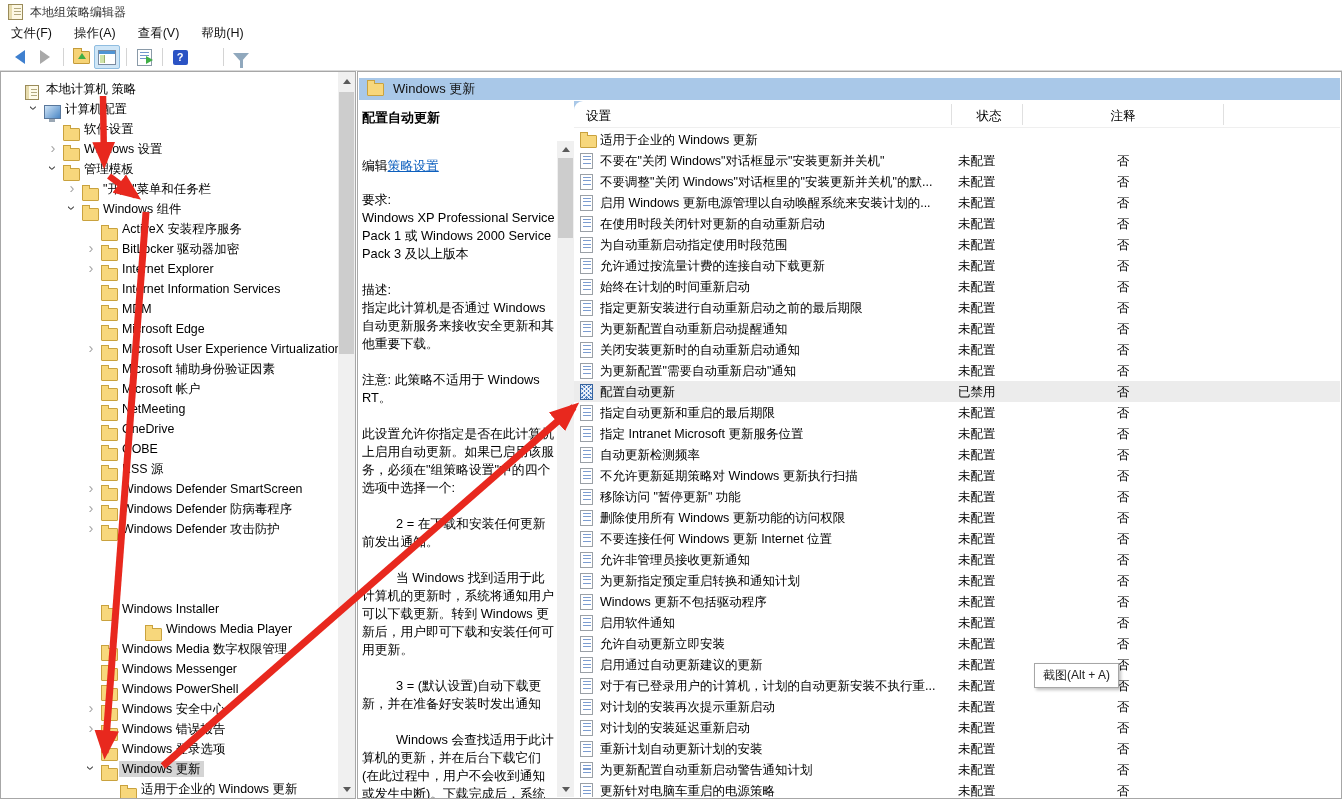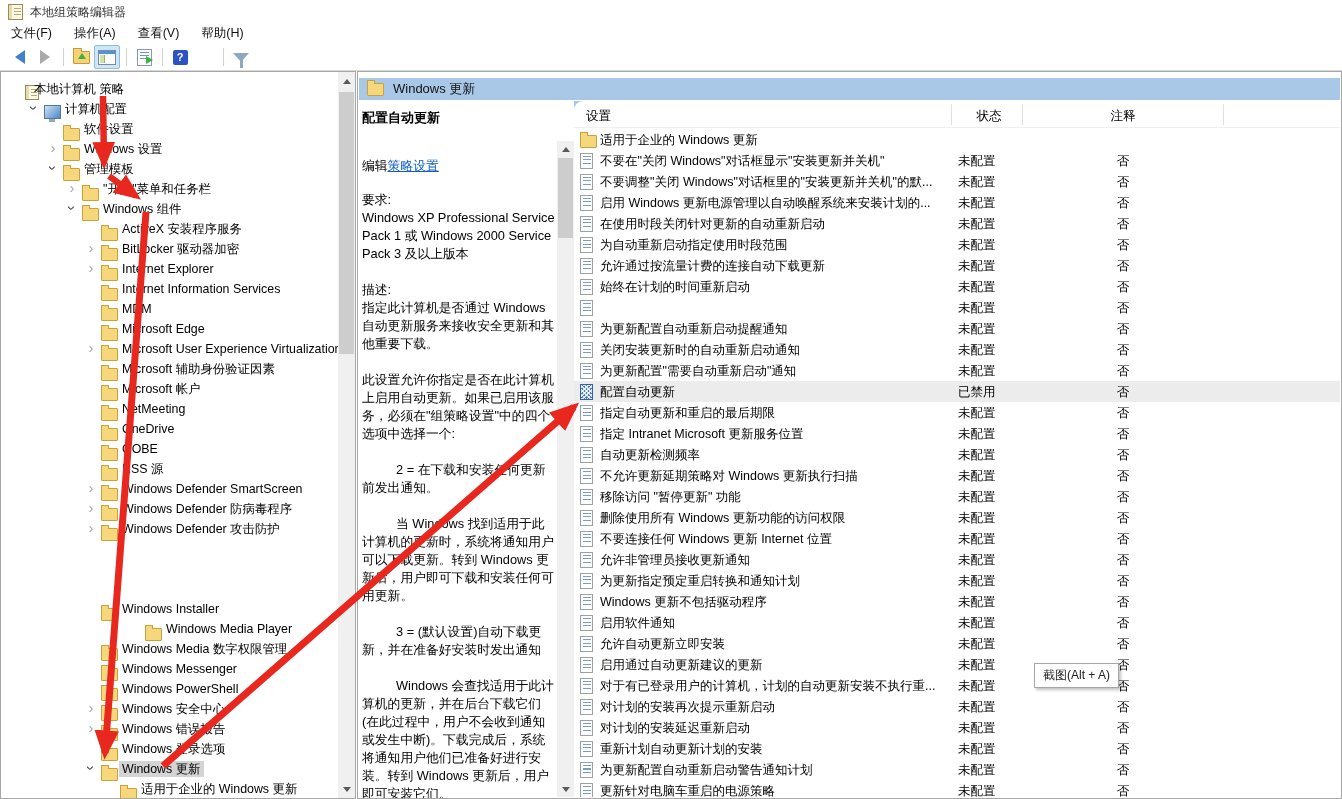--- a/index.html
+++ b/index.html
@@ -150,21 +150,21 @@
   <span class="tsep"></span>
   <span class="tbtn">
       <span class="ico-funnel"></span>
     </span>
 </div>
 
 <div class="treepane">
   <div style="position:absolute;inset:0;">
       <div class="trow" style="top: 7px;">
         <span class="t-ico ico-root" style="left: 24px; top: 3px;"></span>
-        <span class="t-label" style="left: 30px;">本地计算机 策略</span>
+        <span class="t-label" style="left: 42px;">本地计算机 策略</span>
       </div>
       <div class="trow" style="top: 27px;">
         <span class="expander open" style="left: 27px; top: 3px;">›</span>
         <span class="t-ico ico-computer" style="left: 43px; top: 3px;"></span>
         <span class="t-label" style="left: 61px;">计算机配置</span>
       </div>
       <div class="trow" style="top: 47px;">
         <span class="t-ico ico-folder" style="left: 62px; top: 5px;"></span>
         <span class="t-label" style="left: 80px;">软件设置</span>
       </div>
@@ -321,20 +321,21 @@
   </div>
 
   <div class="desc">
     <h2>配置自动更新</h2>
     <div class="editline"><span>编辑</span><a href="#">策略设置</a></div>
     <div id="desc-paragraphs">
         <div class="para">要求:
 Windows XP Professional Service Pack 1 或 Windows 2000 Service Pack 3 及以上版本</div>
         <div class="para">描述:
 指定此计算机是否通过 Windows 自动更新服务来接收安全更新和其他重要下载。</div>
+        <div class="para">注意: 此策略不适用于 Windows RT。</div>
         <div class="para">此设置允许你指定是否在此计算机上启用自动更新。如果已启用该服务，必须在"组策略设置"中的四个选项中选择一个:</div>
         <div class="para ind">2 = 在下载和安装任何更新前发出通知。</div>
         <div class="para ind">当 Windows 找到适用于此计算机的更新时，系统将通知用户可以下载更新。转到 Windows 更新后，用户即可下载和安装任何可用更新。</div>
         <div class="para ind">3 = (默认设置)自动下载更新，并在准备好安装时发出通知</div>
         <div class="para ind">Windows 会查找适用于此计算机的更新，并在后台下载它们(在此过程中，用户不会收到通知或发生中断)。下载完成后，系统将通知用户他们已准备好进行安装。转到 Windows 更新后，用户即可安装它们。</div>
       </div>
   </div>
 
   <div class="sbar" style="left:199px;top:69px;bottom:1px;">
     <div class="sbtn" style="top:0;">
@@ -400,20 +401,21 @@
             <span class="r-comment">否</span>
           </div>
           <div class="lrow" style="top: 175px;">
             <span class="r-ico ico-policy"></span>
             <span class="r-name">始终在计划的时间重新启动</span>
             <span class="r-status">未配置</span>
             <span class="r-comment">否</span>
           </div>
           <div class="lrow" style="top: 196px;">
             <span class="r-ico ico-policy"></span>
+            <span class="r-name">指定更新安装进行自动重新启动之前的最后期限</span>
             <span class="r-status">未配置</span>
             <span class="r-comment">否</span>
           </div>
           <div class="lrow" style="top: 217px;">
             <span class="r-ico ico-policy"></span>
             <span class="r-name">为更新配置自动重新启动提醒通知</span>
             <span class="r-status">未配置</span>
             <span class="r-comment">否</span>
           </div>
           <div class="lrow" style="top: 238px;">

